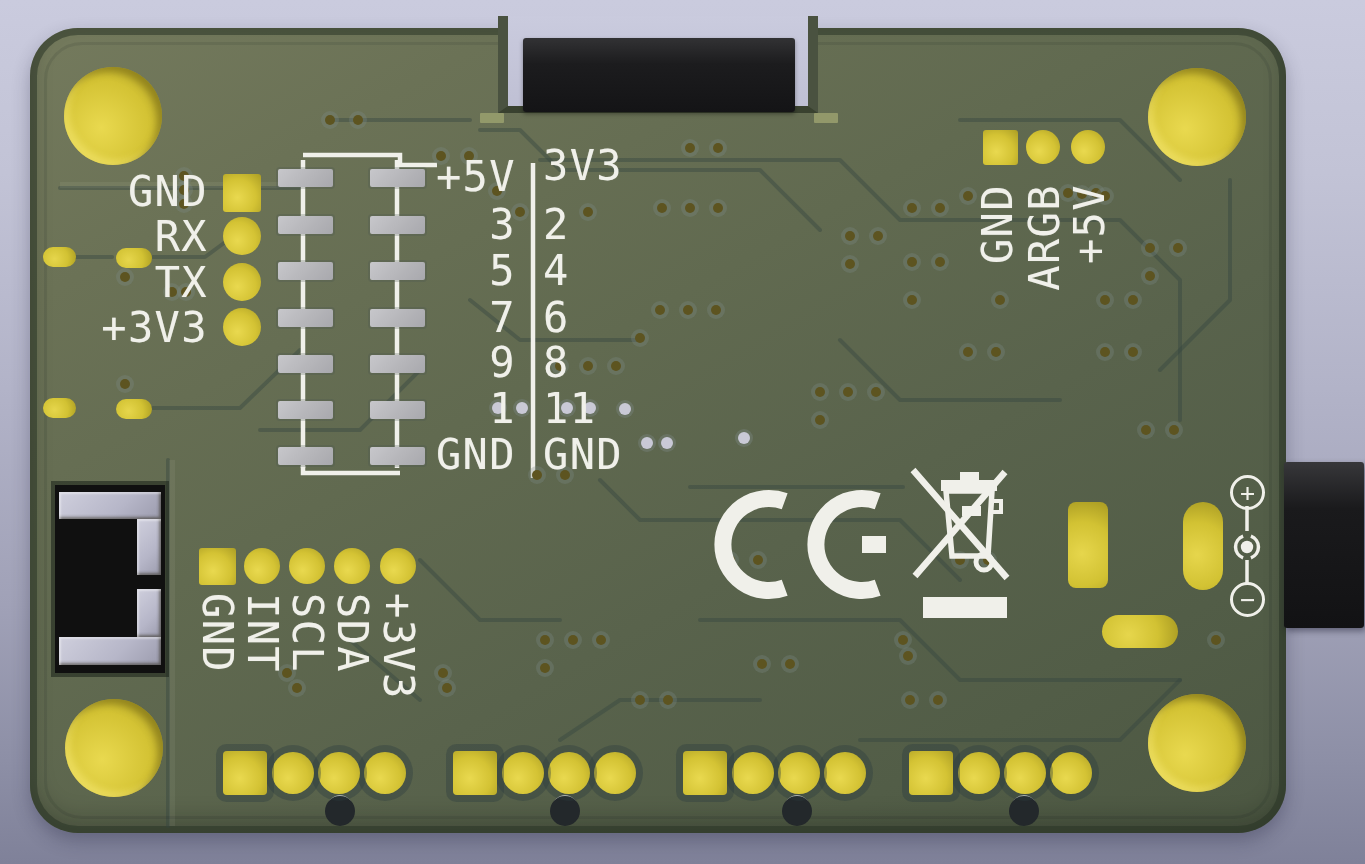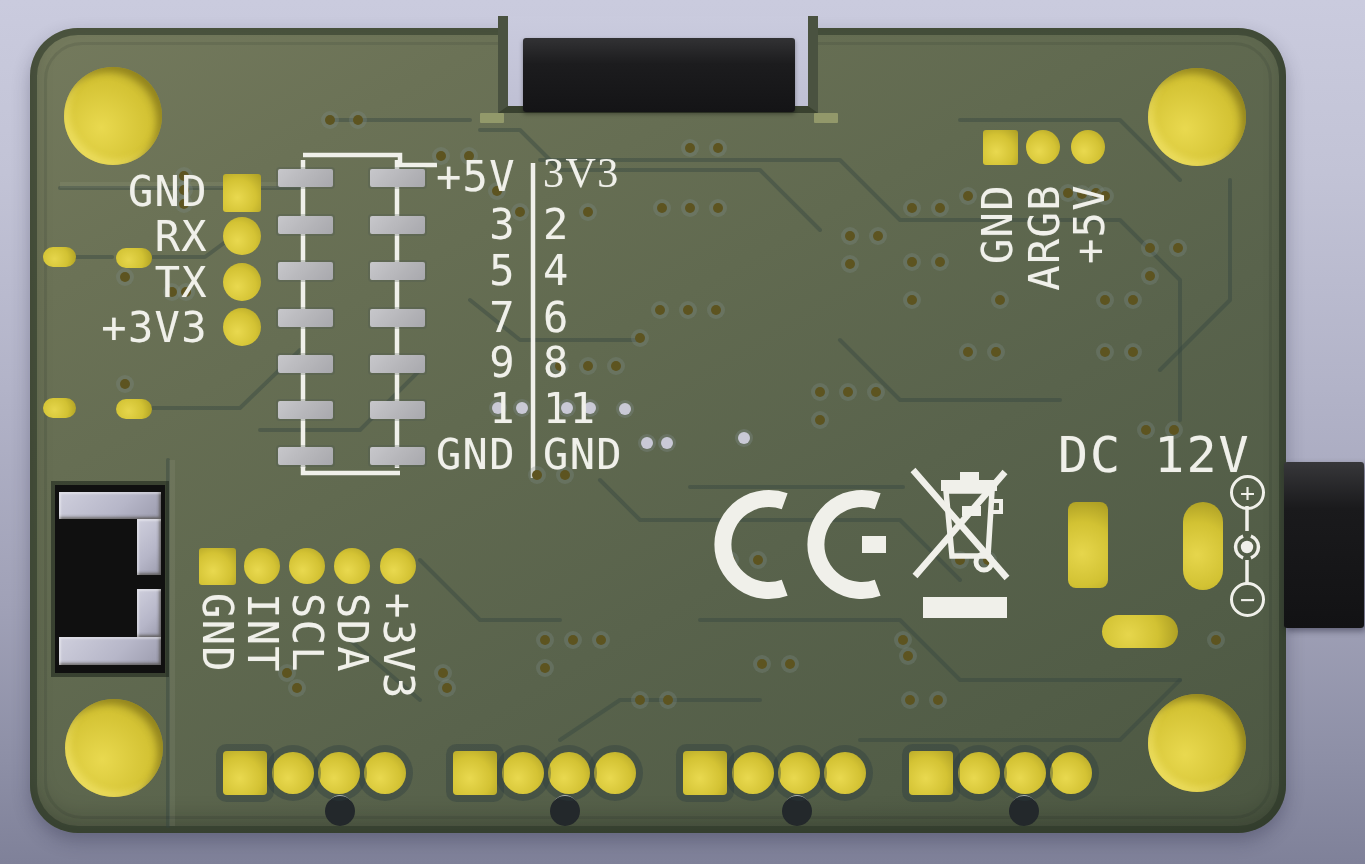--- a/index.html
+++ b/index.html
@@ -379,33 +379,32 @@
     <div class="silk s42 uartL" style="top:283px;">TX</div>
     <div class="silk s42 uartL" style="top:328px;">+3V3</div>
 
     <div class="silk s42 gpioL" style="top:177px;">+5V</div>
     <div class="silk s42 gpioL" style="top:225px;">3</div>
     <div class="silk s42 gpioL" style="top:271px;">5</div>
     <div class="silk s42 gpioL" style="top:318px;">7</div>
     <div class="silk s42 gpioL" style="top:363px;">9</div>
     <div class="silk s42 gpioL" style="top:409px;">1</div>
     <div class="silk s42 gpioL" style="top:455px;">GND</div>
-    <div class="silk s42 gpioR" style="top:173px;font-family:Liberation Serif, serif;">3V3</div>
+    <div class="silk s42 gpioR" style="top:166px;">3V3</div>
     <div class="silk s42 gpioR" style="top:225px;">2</div>
     <div class="silk s42 gpioR" style="top:271px;">4</div>
     <div class="silk s42 gpioR" style="top:318px;">6</div>
     <div class="silk s42 gpioR" style="top:363px;">8</div>
     <div class="silk s42 gpioR" style="top:409px;">11</div>
     <div class="silk s42 gpioR" style="top:455px;">GND</div>
 
     <div class="silk s42 vrotU" style="left:977px;"><span>GND</span></div>
     <div class="silk s42 vrotU" style="left:1024px;"><span>ARGB</span></div>
     <div class="silk s42 vrotU" style="left:1069px;"><span>+5V</span></div>
 
     <div class="silk s42 vrotD" style="left:238px;"><span>GND</span></div>
     <div class="silk s42 vrotD" style="left:283px;"><span>INT</span></div>
     <div class="silk s42 vrotD" style="left:328px;"><span>SCL</span></div>
     <div class="silk s42 vrotD" style="left:373px;"><span>SDA</span></div>
     <div class="silk s42 vrotD" style="left:419px;"><span>+3V3</span></div>
 
-    <div id="dc-label" class="silk">DC 12V</div>
   </div>
 </div>
 
 </body></html>

